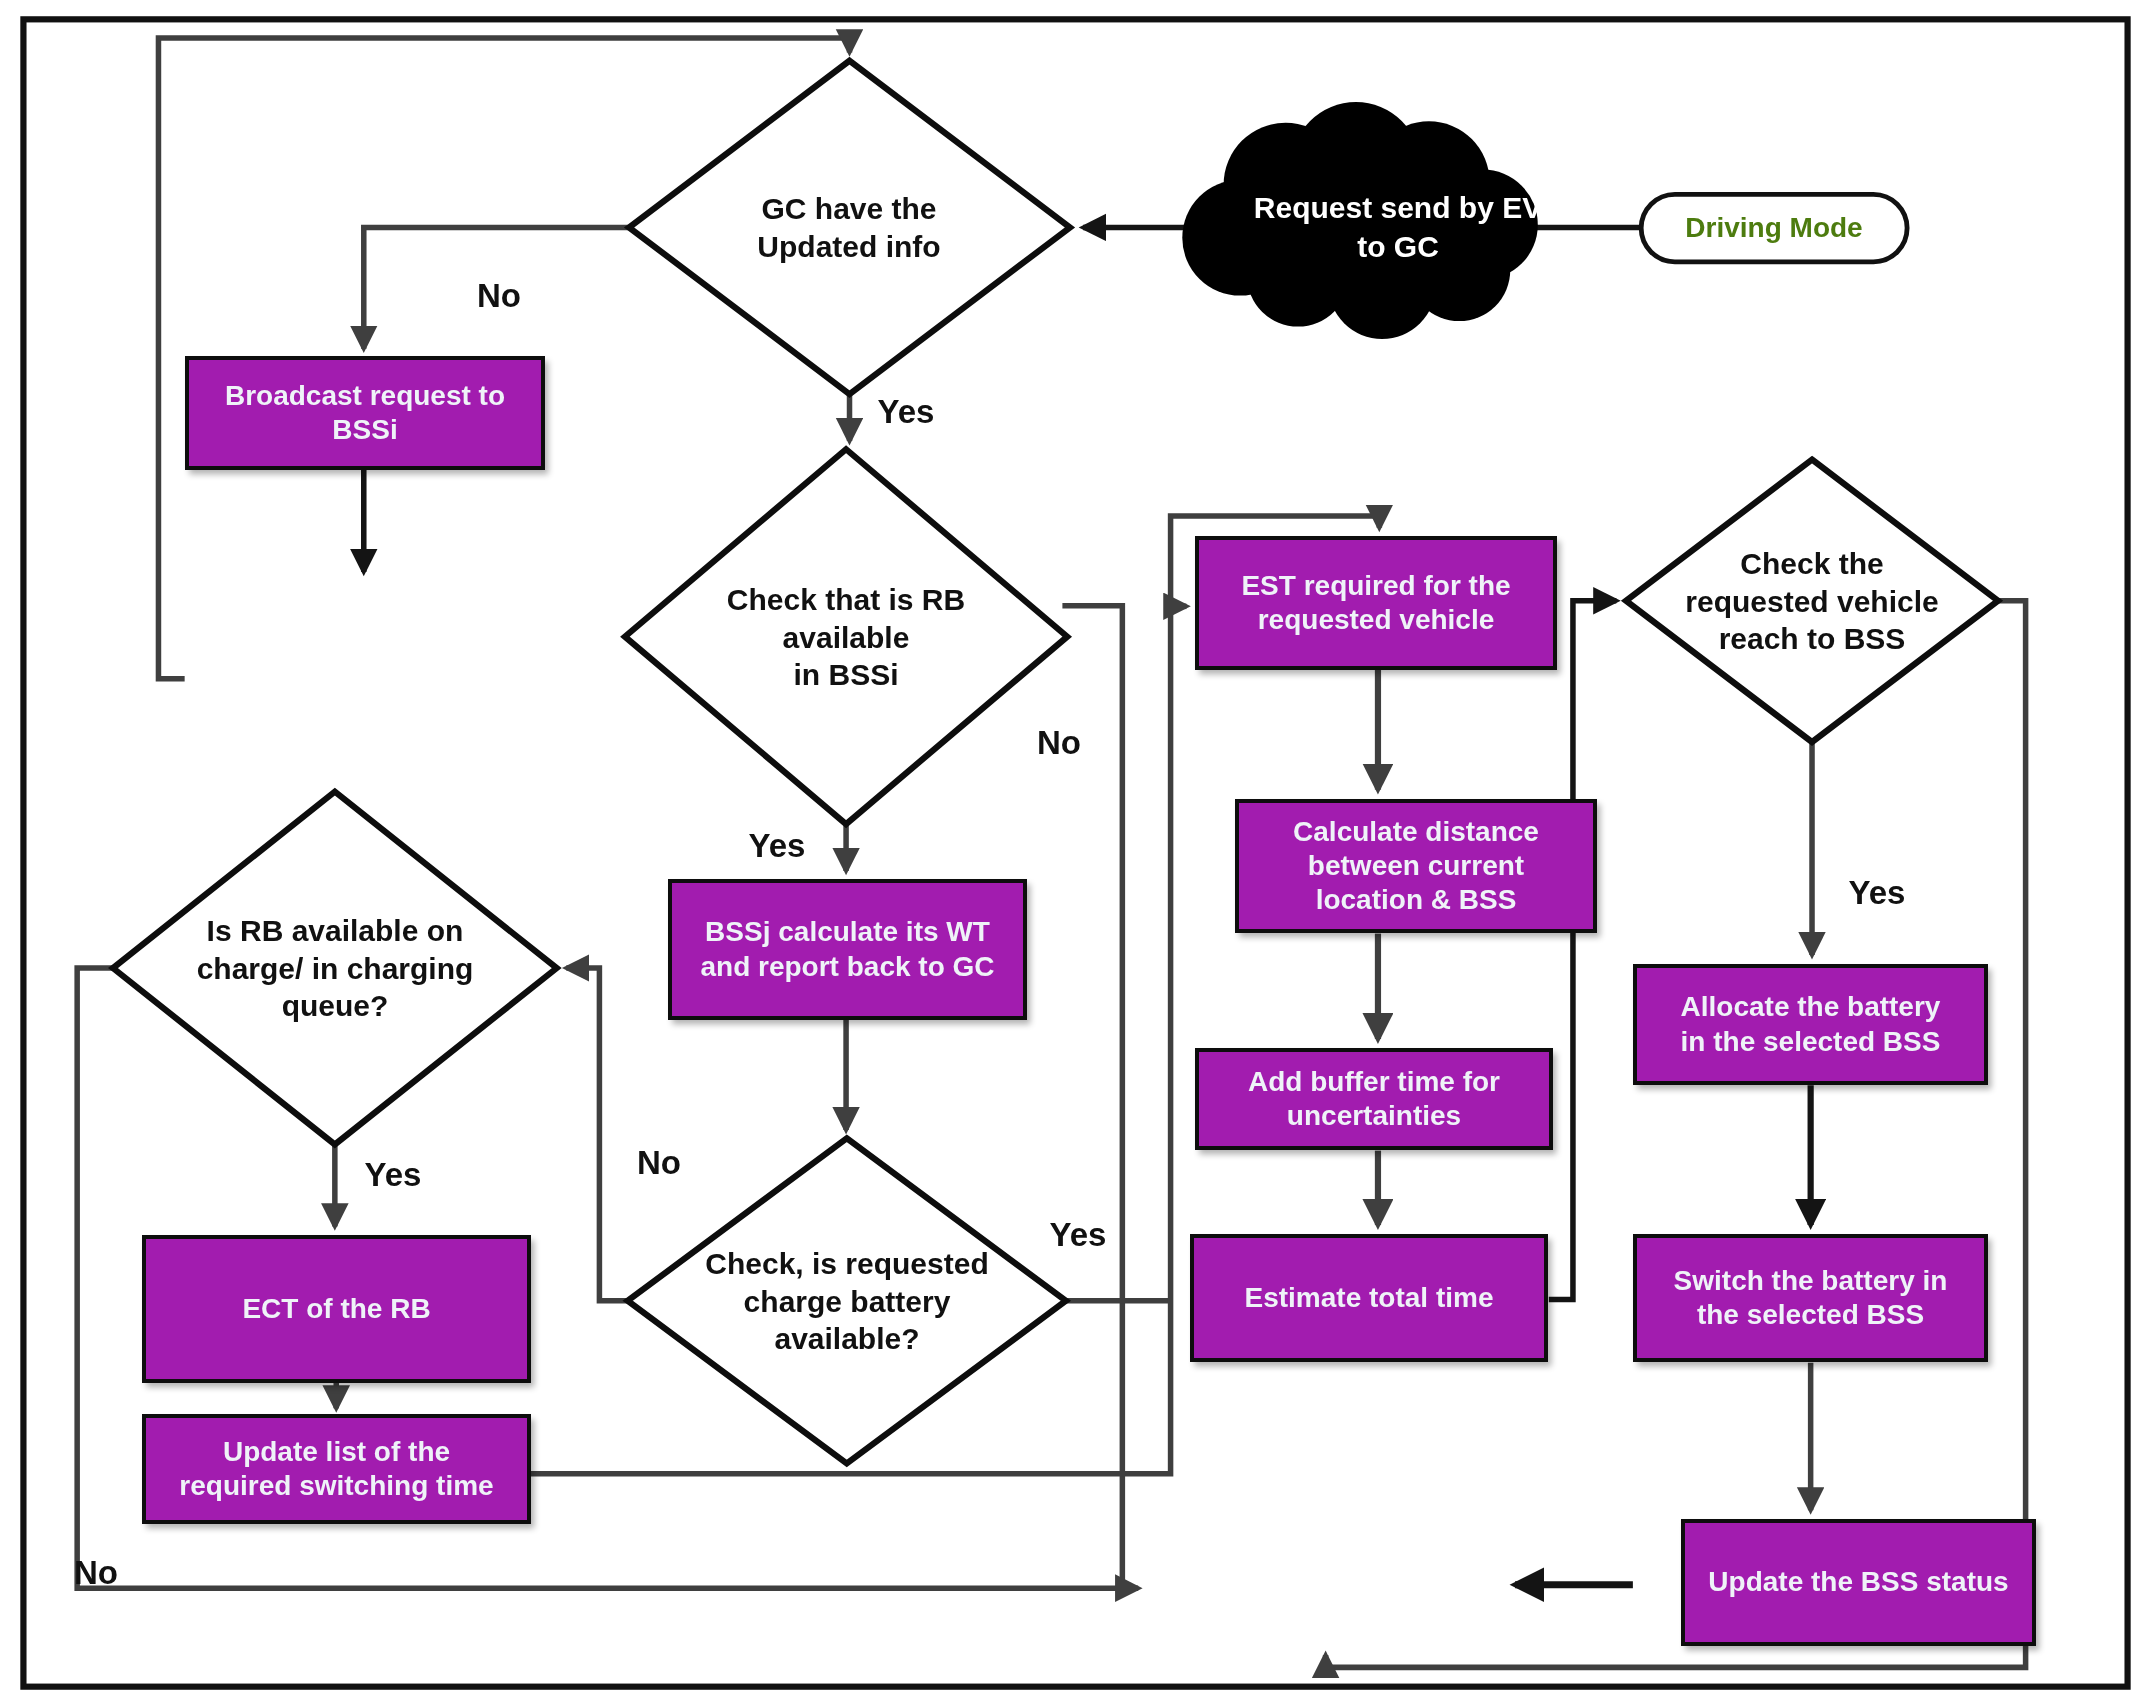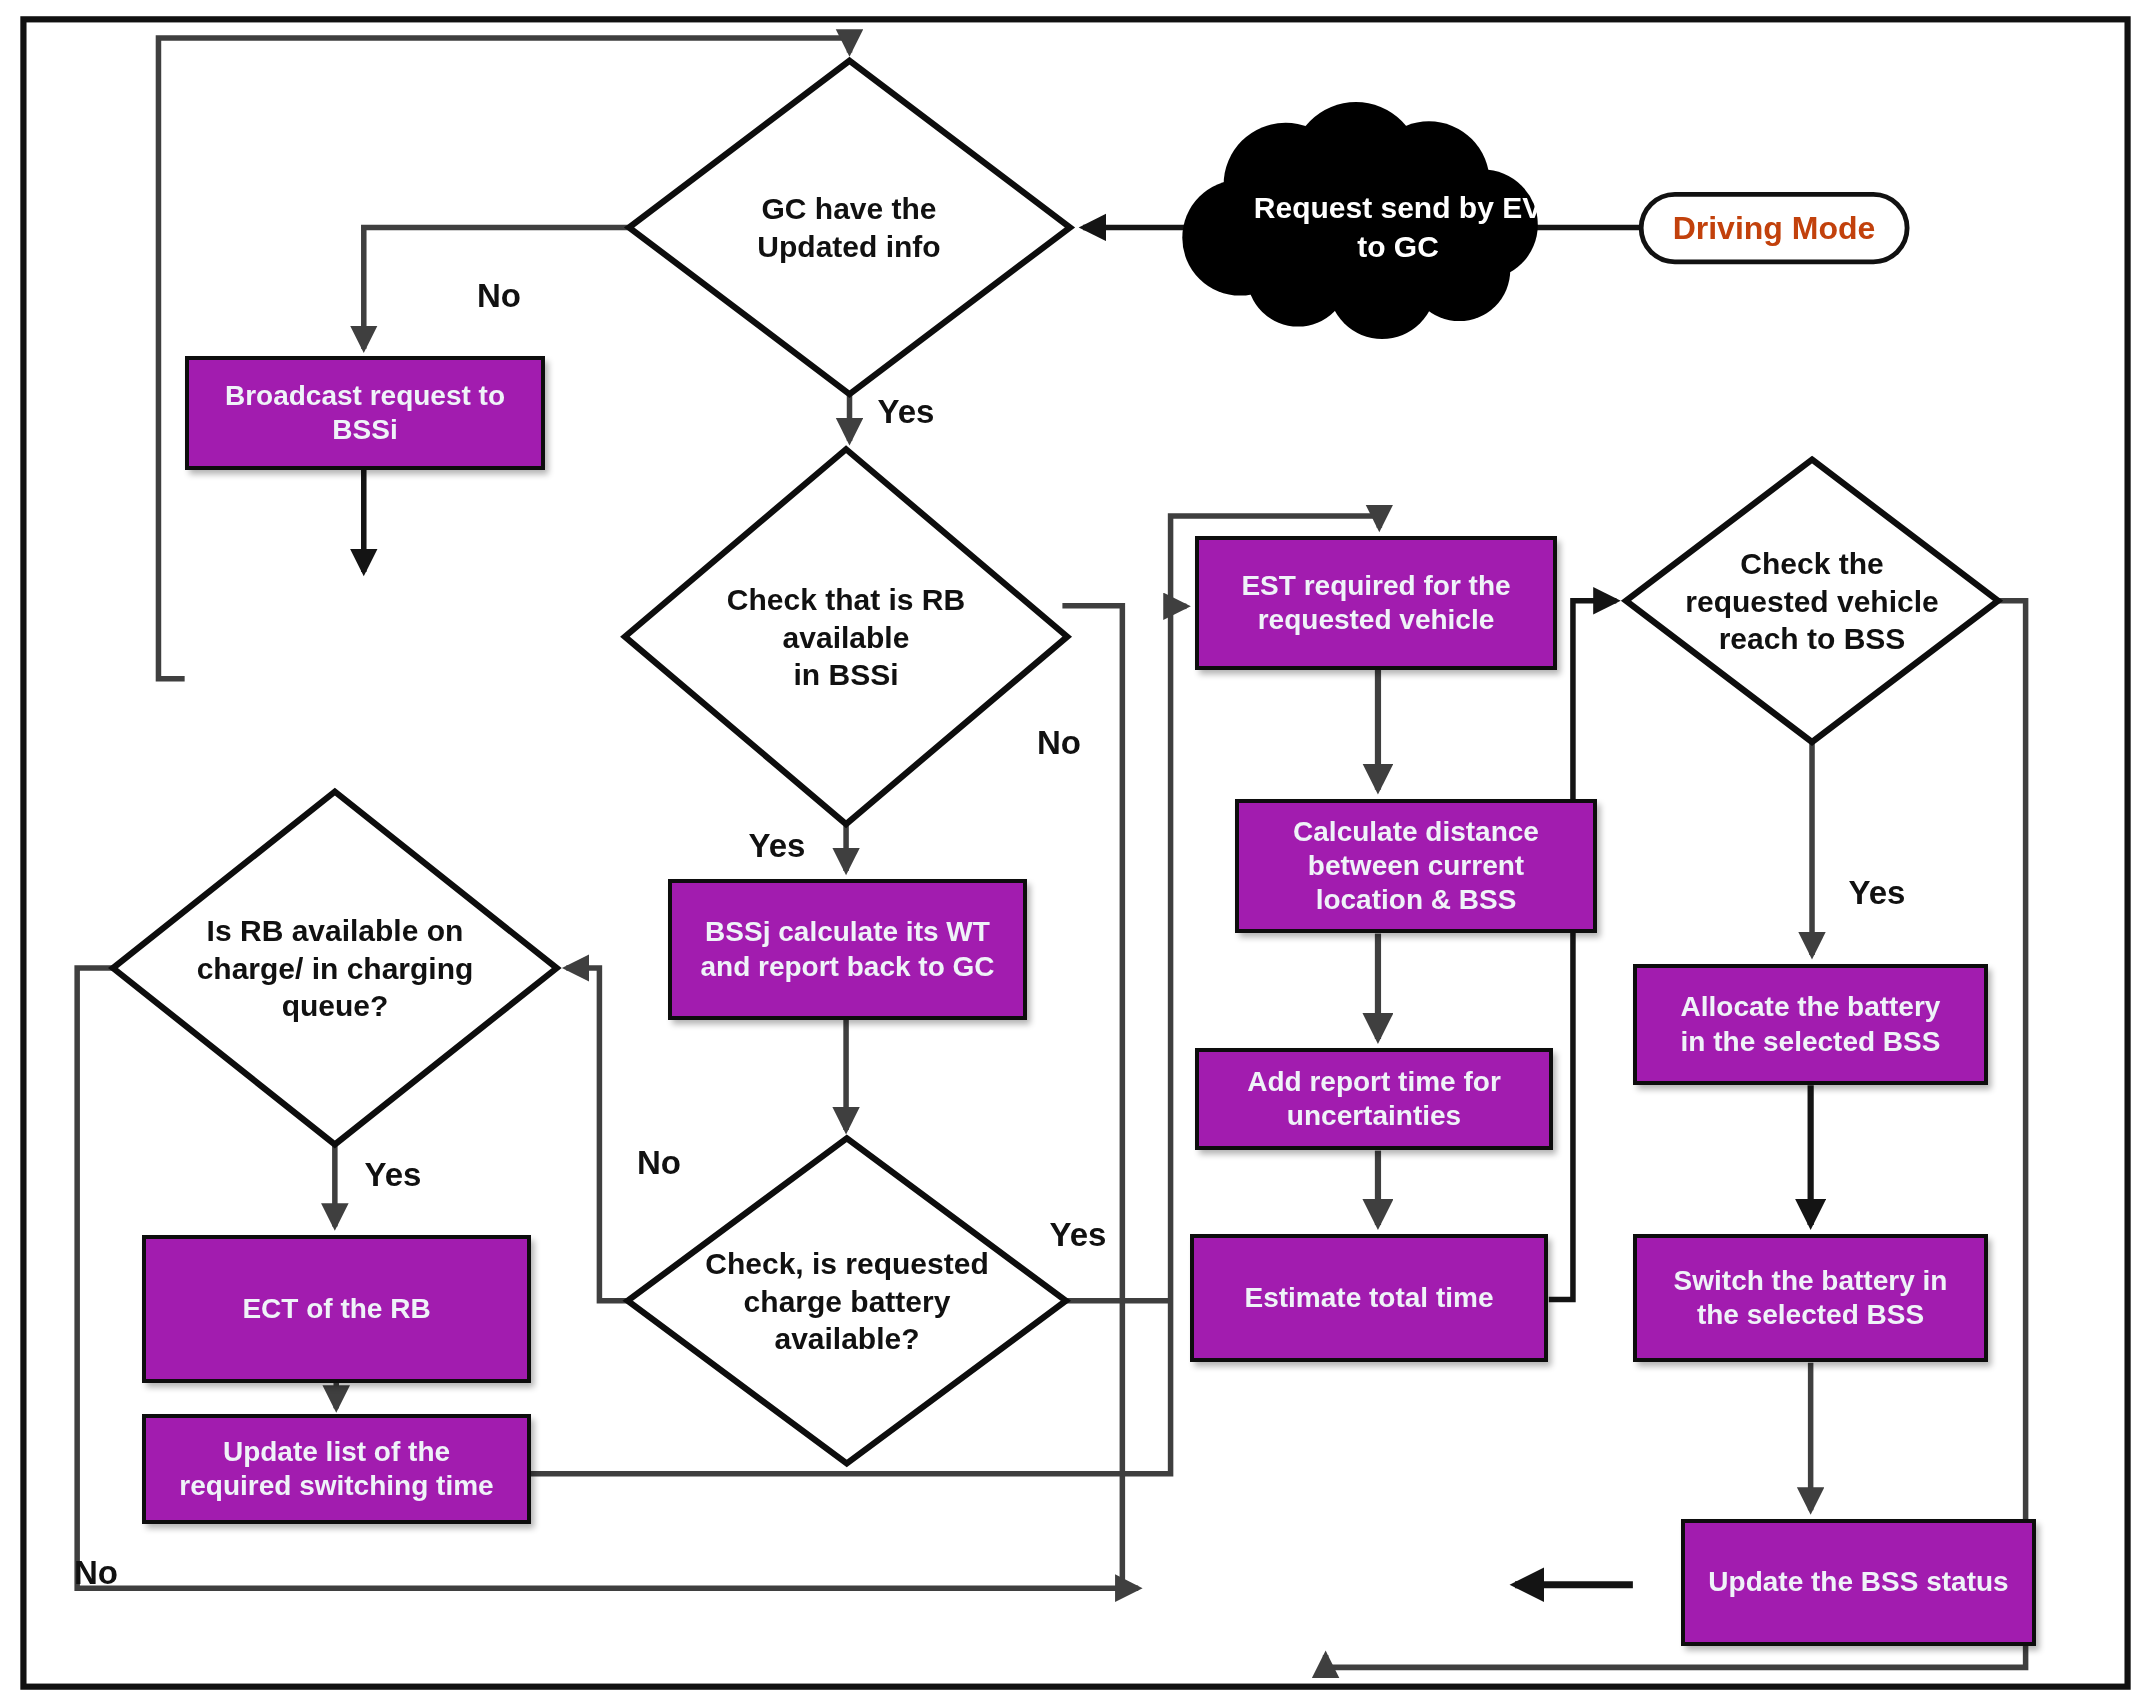--- a/index.html
+++ b/index.html
@@ -43,23 +43,23 @@
     font-weight:bold;
     font-size:30px;
     line-height:1.3;
     text-align:center;
     white-space:pre-line;
     margin-left:40px;
   }
   .stadium-text{
     position:absolute;
     transform:translate(-50%,-50%);
-    color:#c2410c;
-    font-weight:bold;
-    font-size:32px;
+    color:#4d7c0f;
+    font-weight:bold;
+    font-size:28px;
     text-align:center;
     white-space:nowrap;
   }
   .edge-label{
     position:absolute;
     transform:translate(-50%,-50%);
     color:#111111;
     font-weight:bold;
     font-size:33px;
     white-space:nowrap;
@@ -145,21 +145,21 @@
   <div class="node-box" style="left:142px;top:1414px;width:389px;height:110px;">Update  list of the
 required switching time</div>
 
   <div class="node-box" style="left:1195px;top:536px;width:362px;height:134px;">EST required for the
 requested vehicle</div>
 
   <div class="node-box" style="left:1235px;top:799px;width:362px;height:134px;">Calculate distance
 between current
 location &amp; BSS</div>
 
-  <div class="node-box" style="left:1195px;top:1048px;width:358px;height:102px;">Add report time for
+  <div class="node-box" style="left:1195px;top:1048px;width:358px;height:102px;">Add buffer time for
 uncertainties</div>
 
   <div class="node-box" style="left:1190px;top:1234px;width:358px;height:128px;text-align:center;">Estimate total time</div>
 
   <div class="node-box" style="left:1633px;top:964px;width:355px;height:121px;">Allocate the battery
 in the selected BSS</div>
 
   <div class="node-box" style="left:1633px;top:1234px;width:355px;height:128px;">Switch the battery in
 the selected BSS</div>
 

